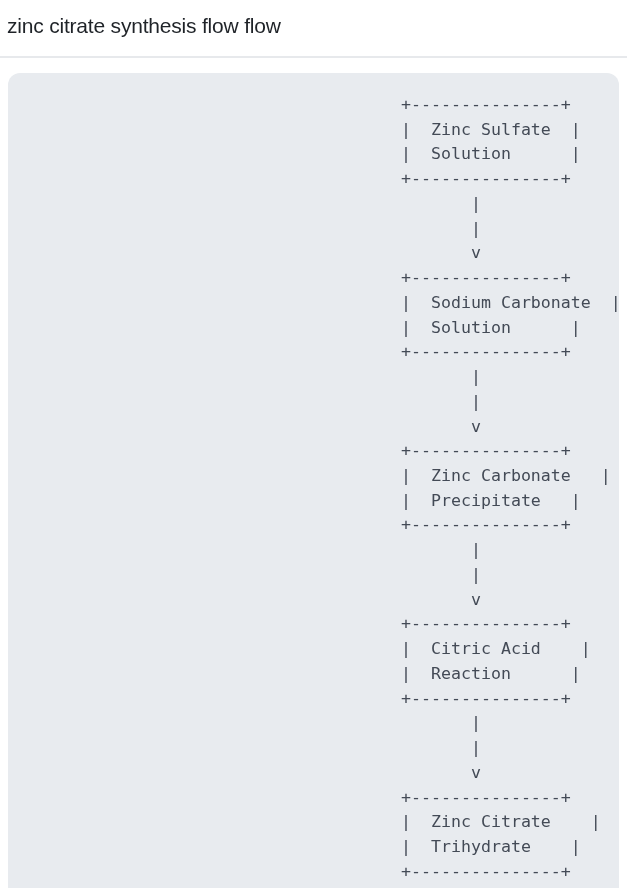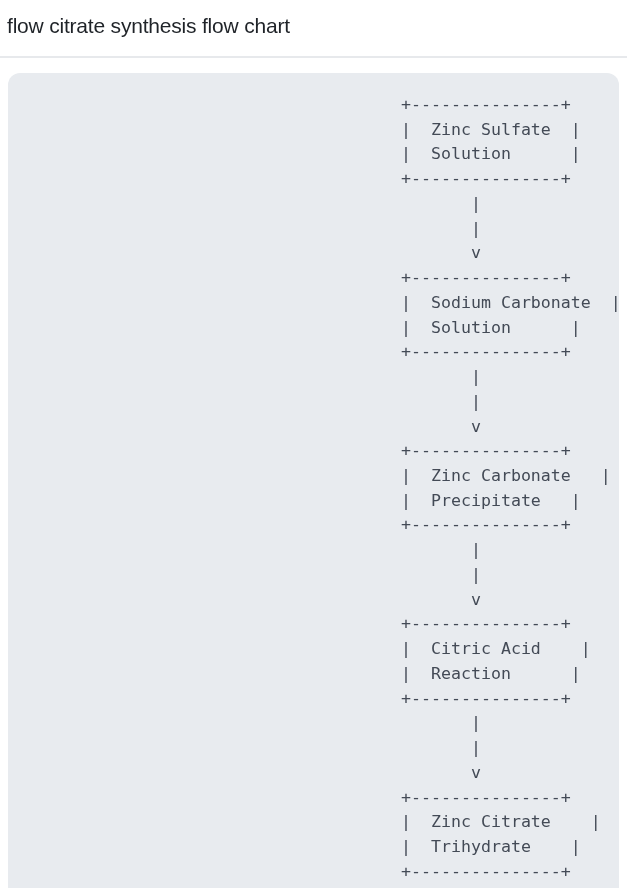--- a/index.html
+++ b/index.html
@@ -55,21 +55,21 @@
     color: #434a56;
     white-space: pre;
   }
 </style>
 </head>
 <body>
 
 <div class="page">
 
   <div class="header">
-    <div class="page-title">flow citrate synthesis flow chart</div>
+    <div class="page-title">zinc citrate synthesis flow flow</div>
   </div>
 
   <div class="code-panel">
     <pre class="ascii-pre">+---------------+
 |  Zinc Sulfate  |
 |  Solution      |
 +---------------+
        |
        |
        v

